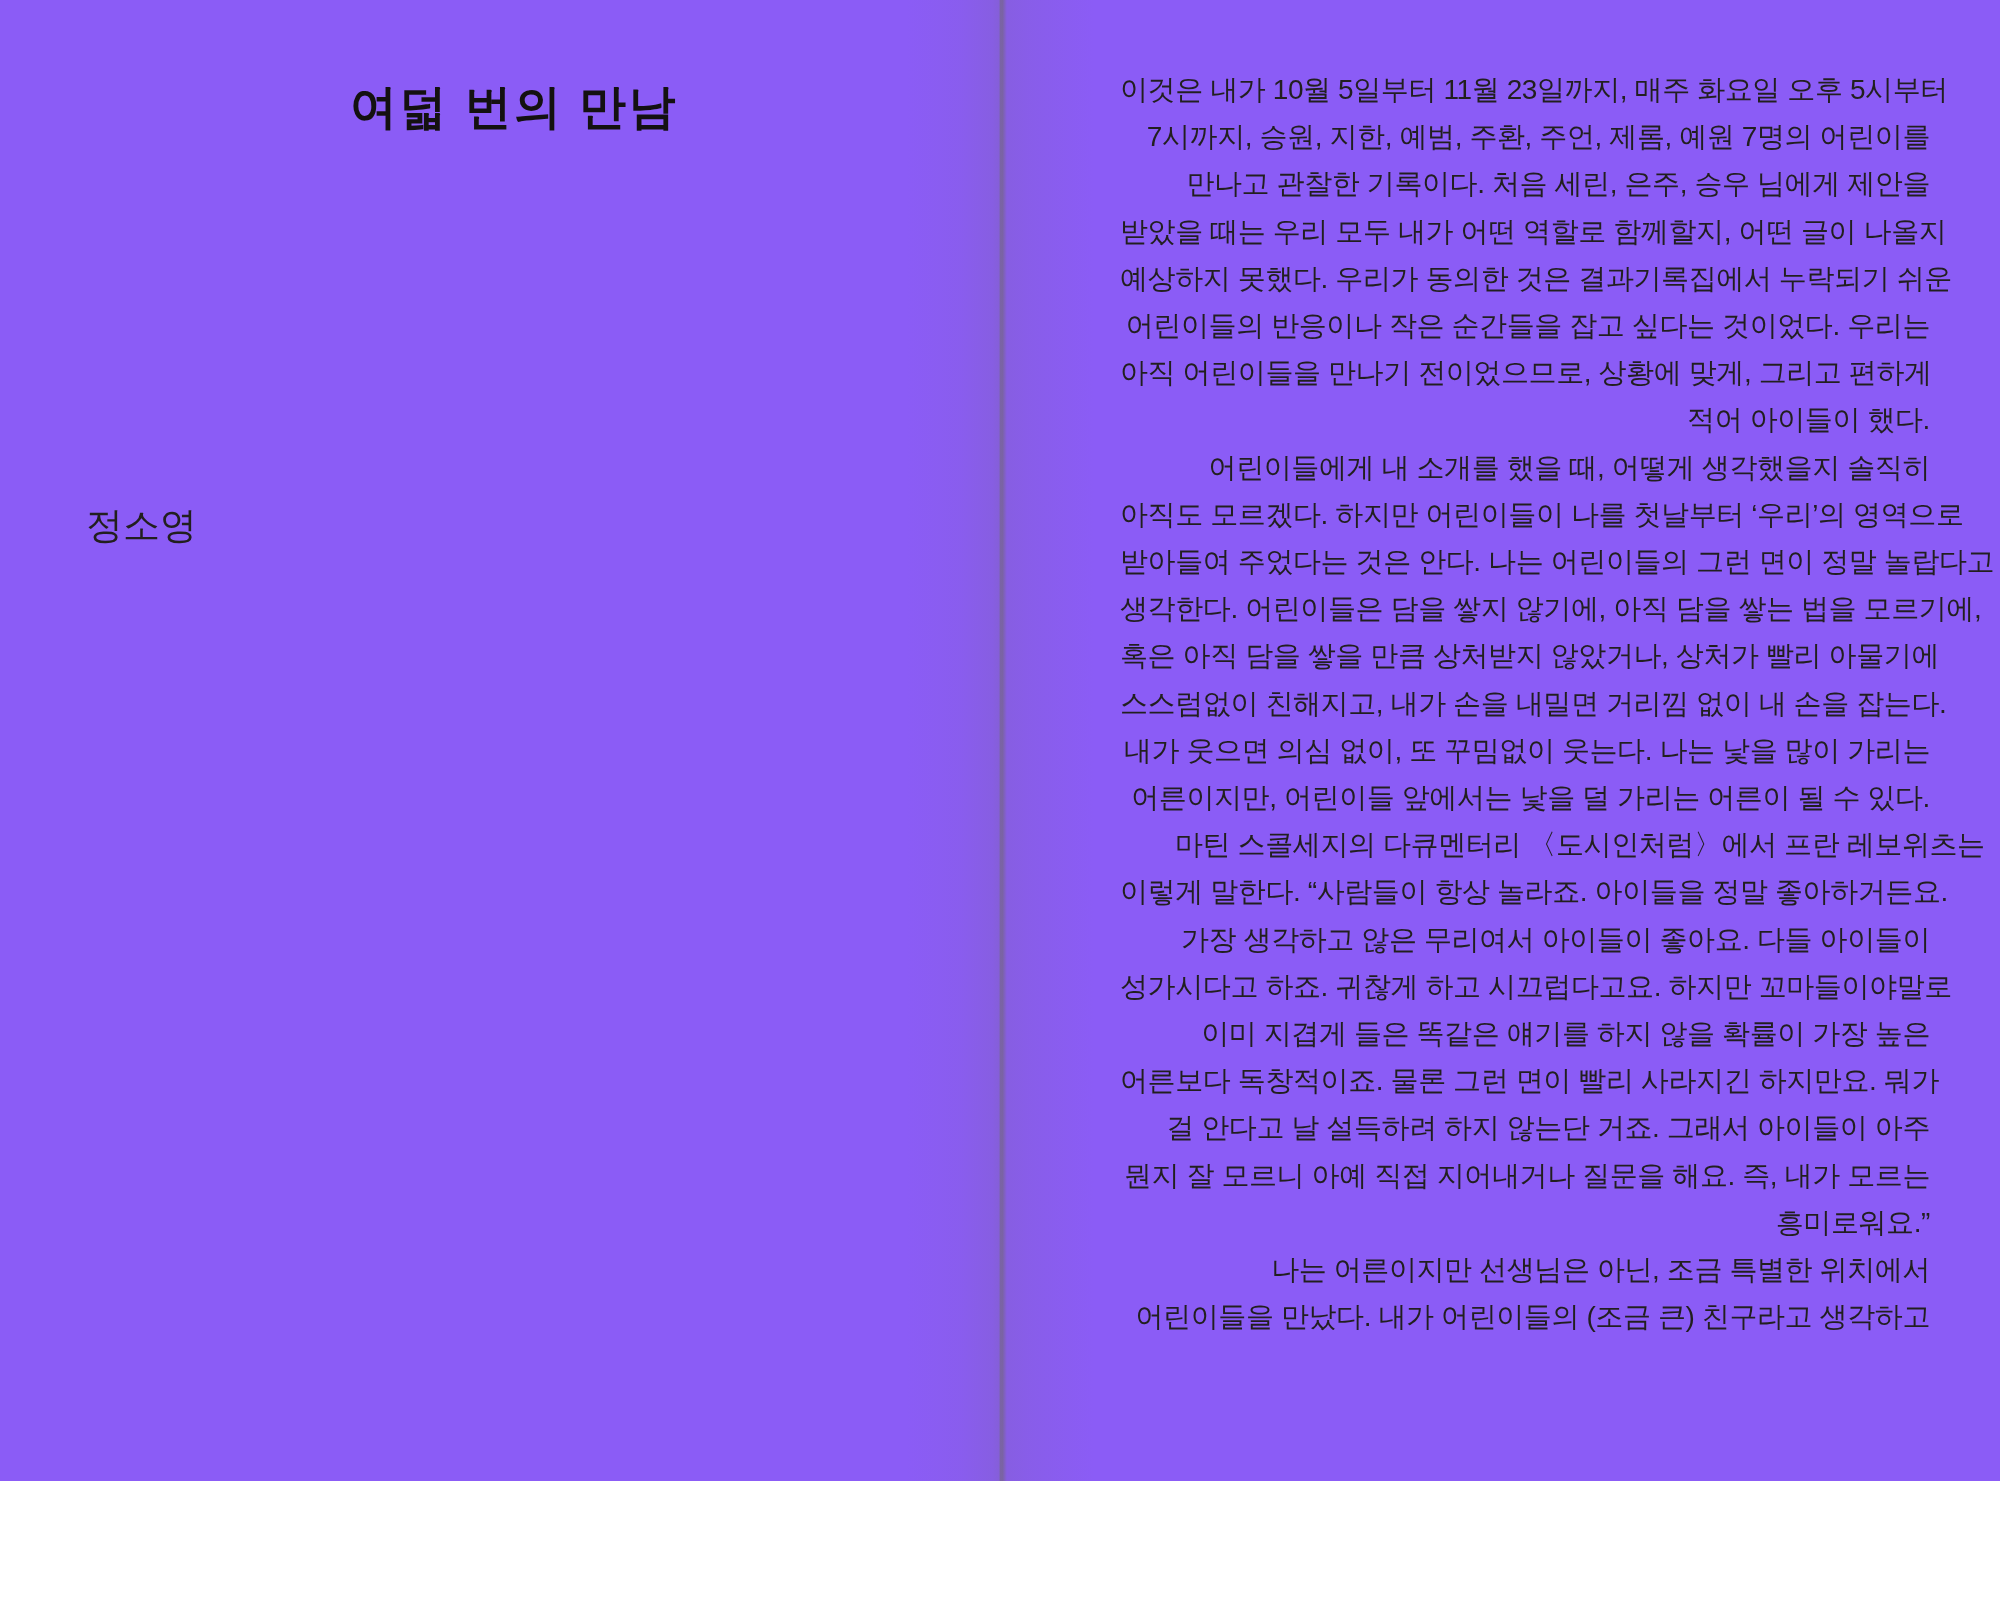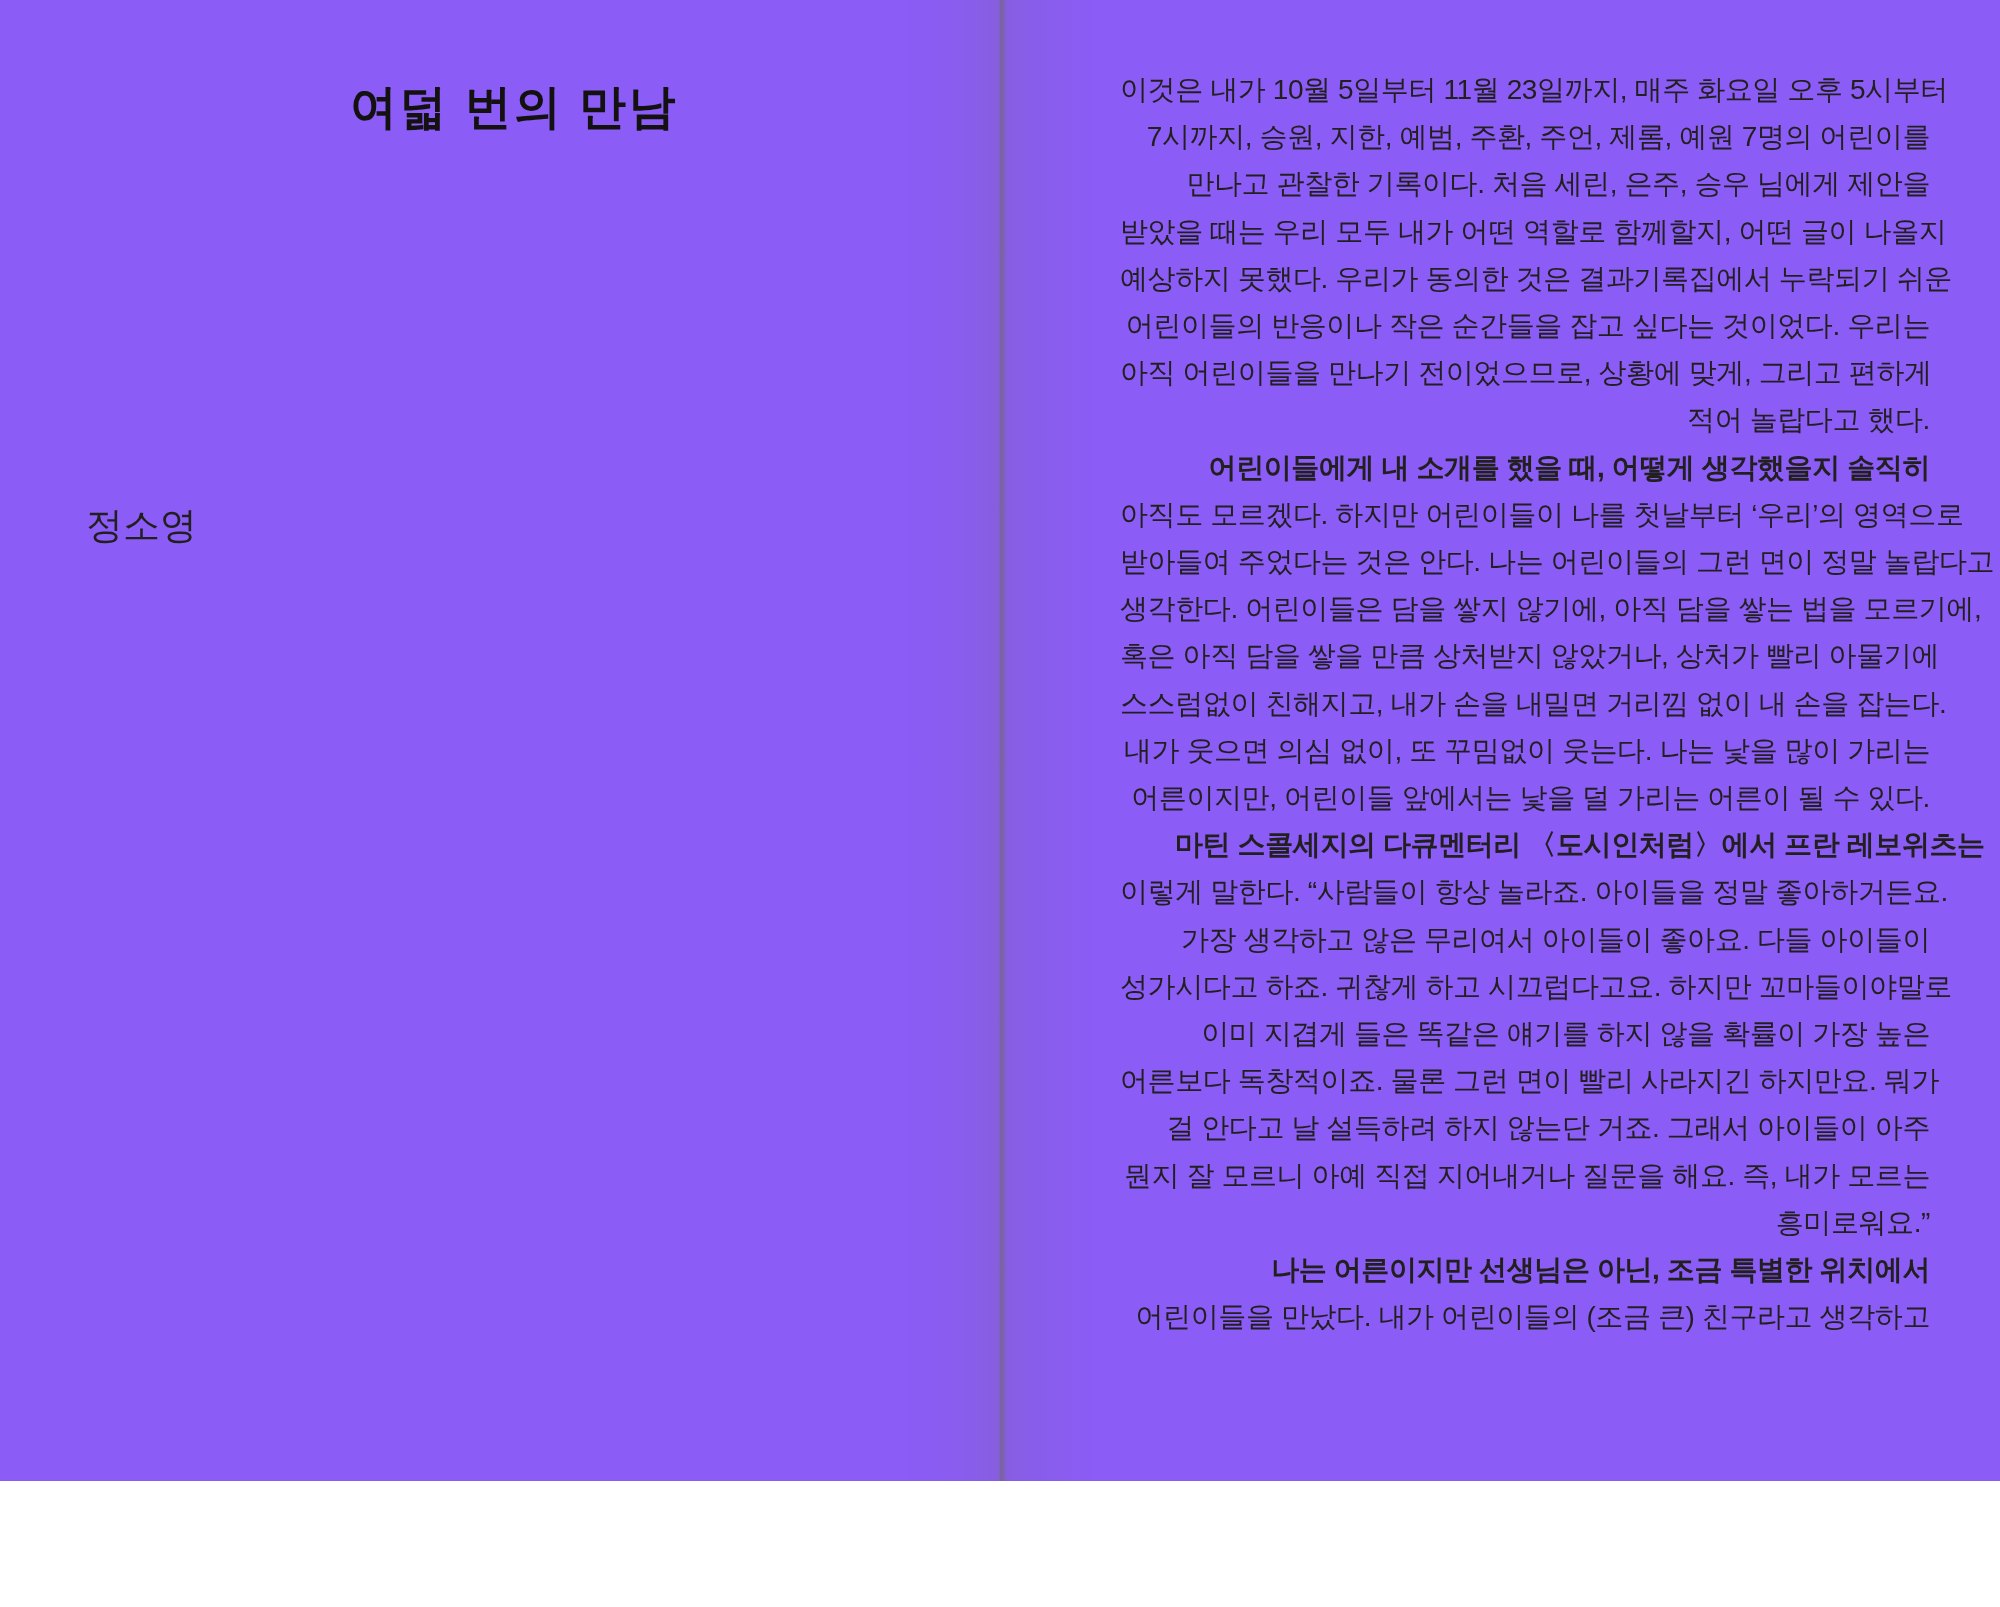--- a/index.html
+++ b/index.html
@@ -80,21 +80,20 @@
     line-height: 47.2px;
     letter-spacing: -0.4px;
     color: #221f1f;
     text-align: right;
   }
   .body-text .line {
     white-space: nowrap;
   }
   .body-text .line.indent {
     padding-left: 55px;
-    font-weight: bold;
   }
   .right-page .page-number.right { left: 124px; top: 1498px; }
 </style>
 </head>
 <body>
 
 <div id="spread">
 
   <section class="left-page">
     <h1 class="chapter-title">여덟 번의 만남</h1>
@@ -106,21 +105,21 @@
 
   <section class="right-page">
     <div class="body-text">
         <div class="line">이것은 내가 10월 5일부터 11월 23일까지, 매주 화요일 오후 5시부터</div>
         <div class="line">7시까지, 승원, 지한, 예범, 주환, 주언, 제롬, 예원 7명의 어린이를</div>
         <div class="line">만나고 관찰한 기록이다. 처음 세린, 은주, 승우 님에게 제안을</div>
         <div class="line">받았을 때는 우리 모두 내가 어떤 역할로 함께할지, 어떤 글이 나올지</div>
         <div class="line">예상하지 못했다. 우리가 동의한 것은 결과기록집에서 누락되기 쉬운</div>
         <div class="line">어린이들의 반응이나 작은 순간들을 잡고 싶다는 것이었다. 우리는</div>
         <div class="line">아직 어린이들을 만나기 전이었으므로, 상황에 맞게, 그리고 편하게</div>
-        <div class="line">적어 놀랍다고 했다.</div>
+        <div class="line">적어 아이들이 했다.</div>
         <div class="line indent">어린이들에게 내 소개를 했을 때, 어떻게 생각했을지 솔직히</div>
         <div class="line">아직도 모르겠다. 하지만 어린이들이 나를 첫날부터 ‘우리’의 영역으로</div>
         <div class="line">받아들여 주었다는 것은 안다. 나는 어린이들의 그런 면이 정말 놀랍다고</div>
         <div class="line">생각한다. 어린이들은 담을 쌓지 않기에, 아직 담을 쌓는 법을 모르기에,</div>
         <div class="line">혹은 아직 담을 쌓을 만큼 상처받지 않았거나, 상처가 빨리 아물기에</div>
         <div class="line">스스럼없이 친해지고, 내가 손을 내밀면 거리낌 없이 내 손을 잡는다.</div>
         <div class="line">내가 웃으면 의심 없이, 또 꾸밈없이 웃는다. 나는 낯을 많이 가리는</div>
         <div class="line">어른이지만, 어린이들 앞에서는 낯을 덜 가리는 어른이 될 수 있다.</div>
         <div class="line indent">마틴 스콜세지의 다큐멘터리 〈도시인처럼〉에서 프란 레보위츠는</div>
         <div class="line">이렇게 말한다. “사람들이 항상 놀라죠. 아이들을 정말 좋아하거든요.</div>

